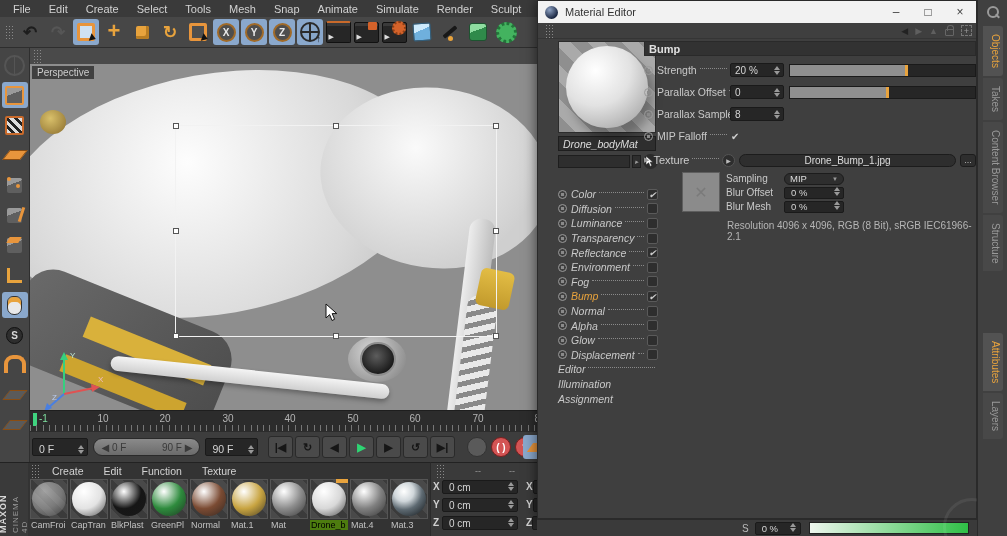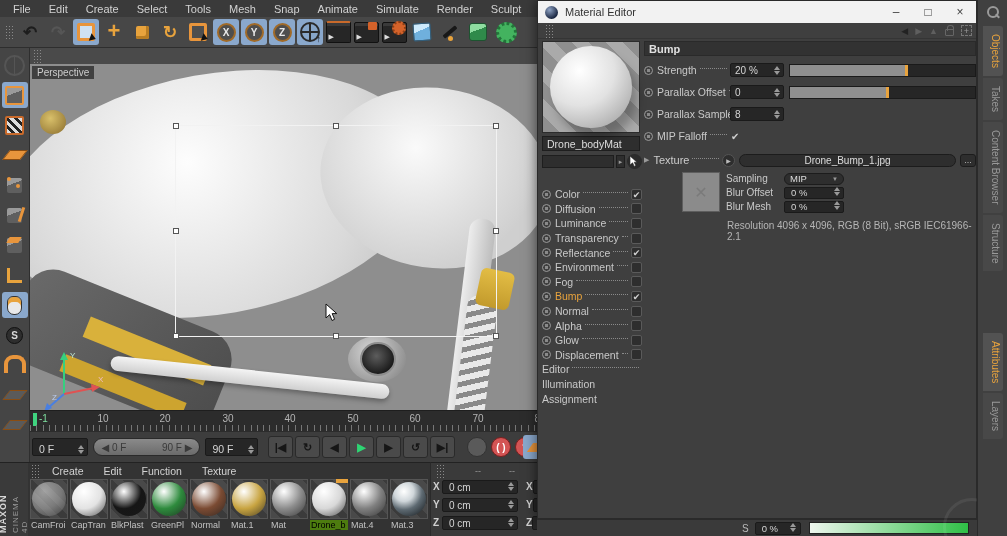--- a/index.html
+++ b/index.html
@@ -126,21 +126,21 @@
   .meicon{width:13px;height:13px;border-radius:50%;background:radial-gradient(circle at 35% 30%,#8fa3c4,#131f3a 75%);margin-right:7px;}
   .metitle .t{color:#333;font-size:11px;flex:1;}
   .wbtn{width:32px;height:22px;display:flex;align-items:center;justify-content:center;color:#444;font-size:12px;}
   .mestrip{height:16px;display:flex;align-items:center;padding:0 4px;border-bottom:1px solid #353535;}
   .mestrip .nav{margin-left:auto;display:flex;align-items:center;gap:7px;color:#222;font-size:9px;}
   .nav .dim{color:#5f5f5f;}
   .lockic{width:9px;height:7px;border:1px solid #666;border-radius:1px;position:relative;margin-top:3px;}
   .lockic::before{content:"";position:absolute;left:1px;top:-5px;width:5px;height:5px;border:1px solid #666;border-bottom:none;border-radius:3px 3px 0 0;}
   .addic{width:11px;height:11px;border:1px dashed #777;color:#999;font-size:9px;display:flex;align-items:center;justify-content:center;}
 
-  .meleft{position:absolute;left:4px;top:40px;width:100px;}
+  .meleft{position:absolute;left:20px;top:40px;width:100px;font-style:italic;}
   .preview{width:98px;height:92px;background:repeating-linear-gradient(45deg,#8f8f8f 0 12px,#aaaaaa 12px 24px);display:flex;align-items:center;justify-content:center;border:1px solid #2c2c2c;}
   .psphere{width:82px;height:82px;border-radius:50%;background:radial-gradient(circle at 36% 30%,#ffffff,#e2e2e2 45%,#9d9d9d 95%);box-shadow:6px 10px 10px rgba(0,0,0,.25);}
   .mename{margin-top:3px;width:98px;height:15px;background:#2e2e2e;border:1px solid #1e1e1e;color:#ddd;font-size:10.5px;display:flex;align-items:center;padding-left:4px;}
   .menav{margin-top:3px;display:flex;align-items:center;gap:2px;}
   .menav .nfld{width:72px;height:13px;background:#2e2e2e;border:1px solid #1e1e1e;}
   .menav .nbtn{width:9px;height:13px;background:#2e2e2e;border:1px solid #1e1e1e;color:#999;font-size:7px;display:flex;align-items:center;justify-content:center;}
   .cursorbtn{width:15px;height:15px;border-radius:50%;background:#2b2b2b;display:flex;align-items:center;justify-content:center;}
   .chlist{margin-top:18px;}
   .ch{display:flex;align-items:center;height:14.6px;}
   .radio{width:9px;height:9px;border-radius:50%;border:1px solid #9a9a9a;background:radial-gradient(circle,#8a8a8a 32%,transparent 40%);margin-right:4px;flex:none;}

